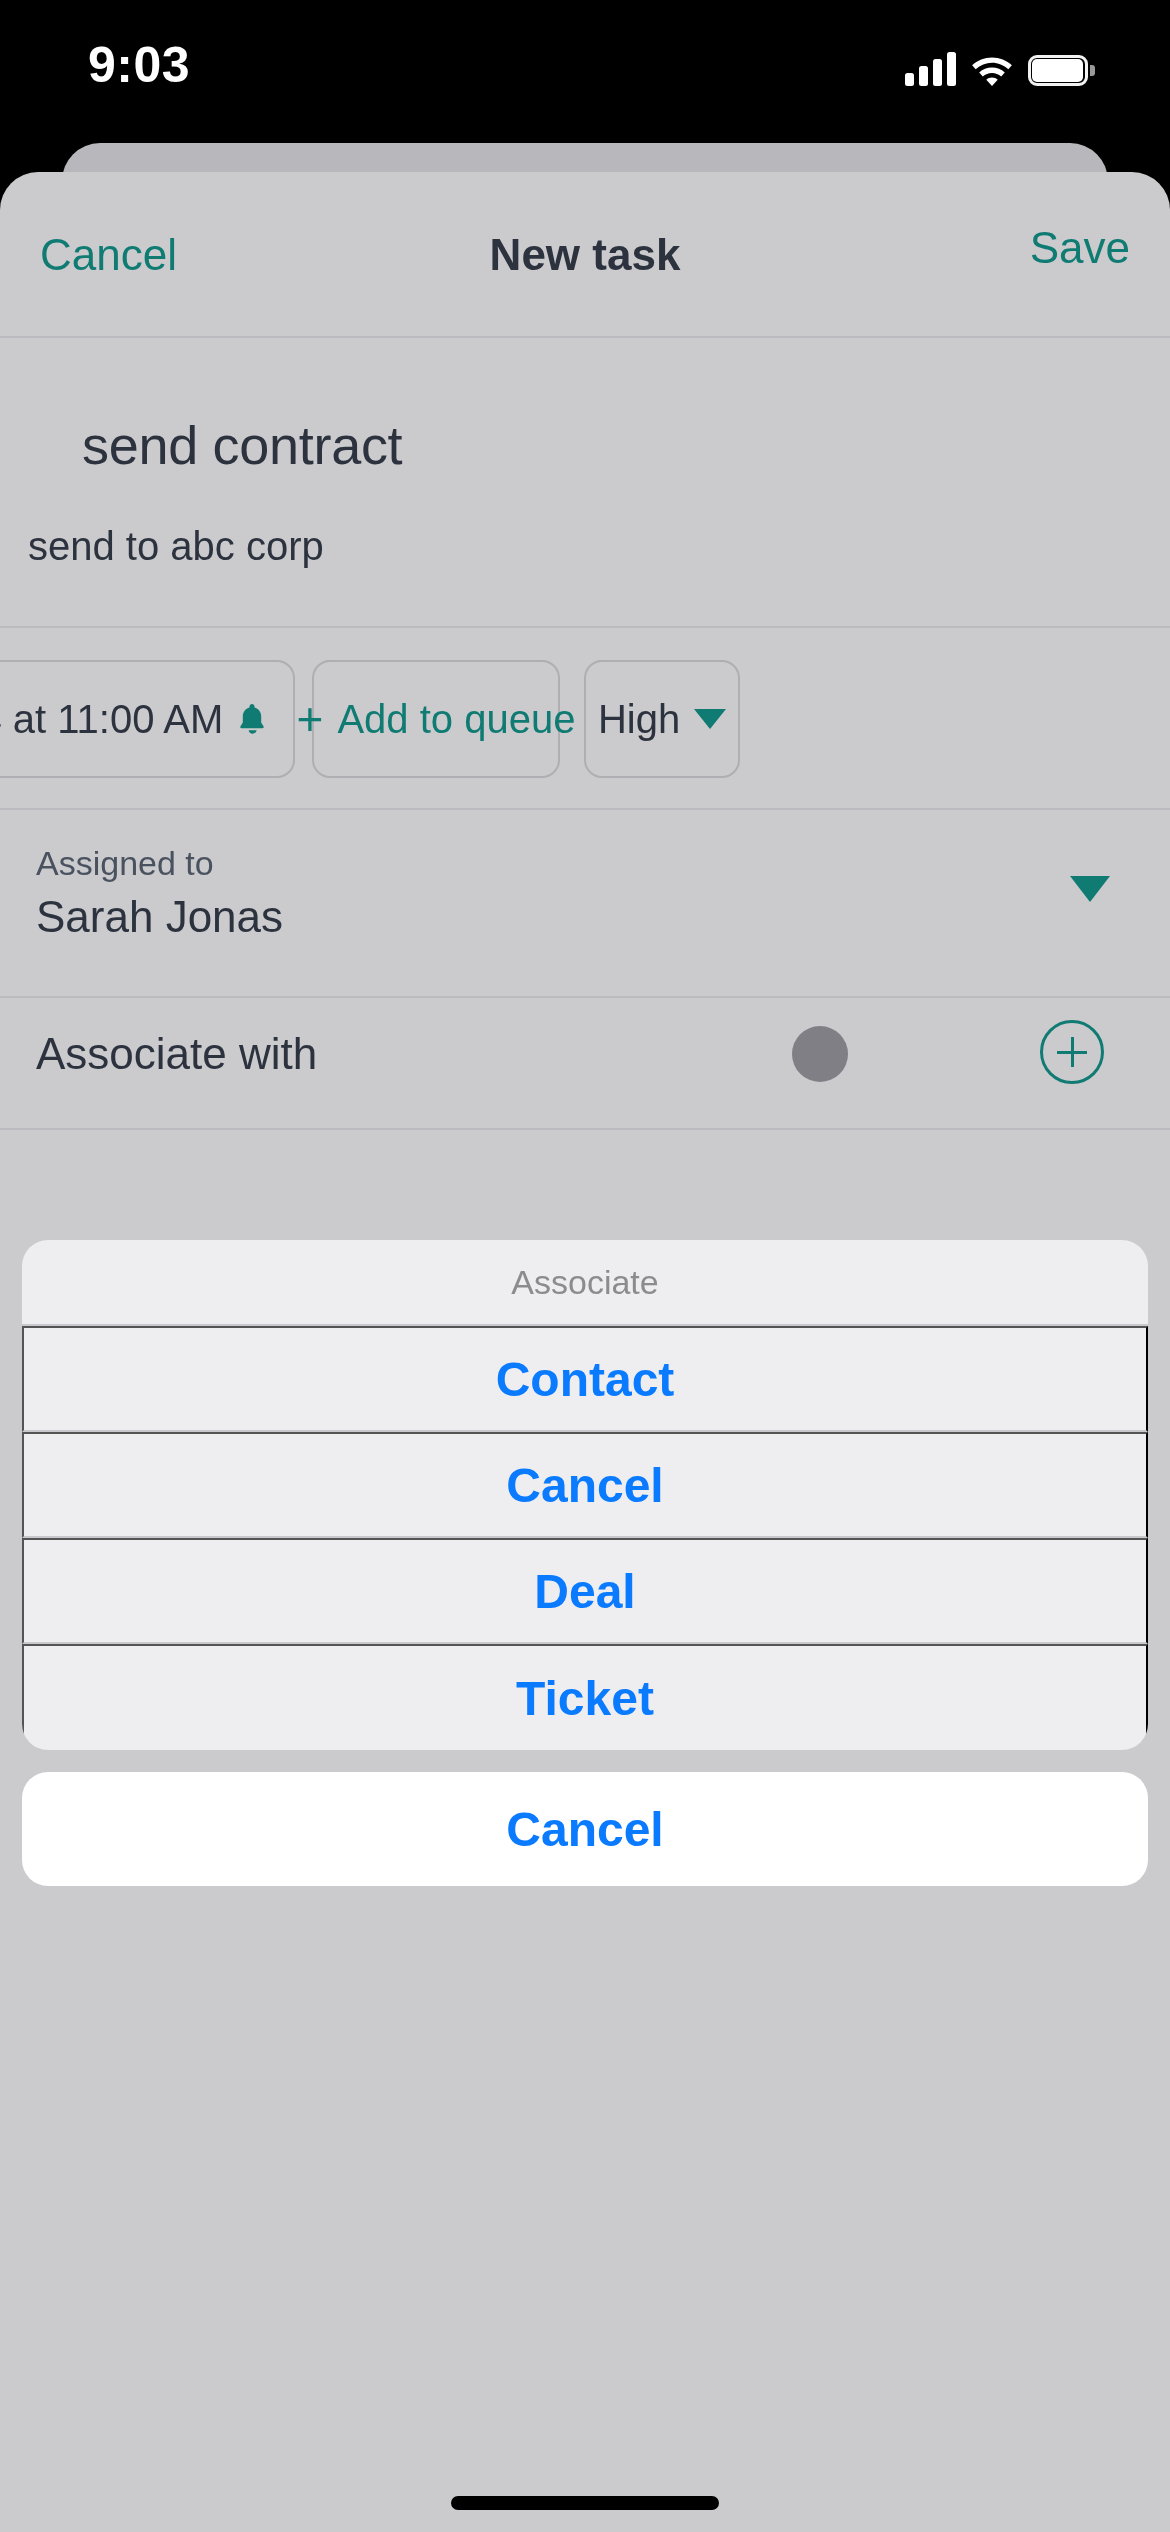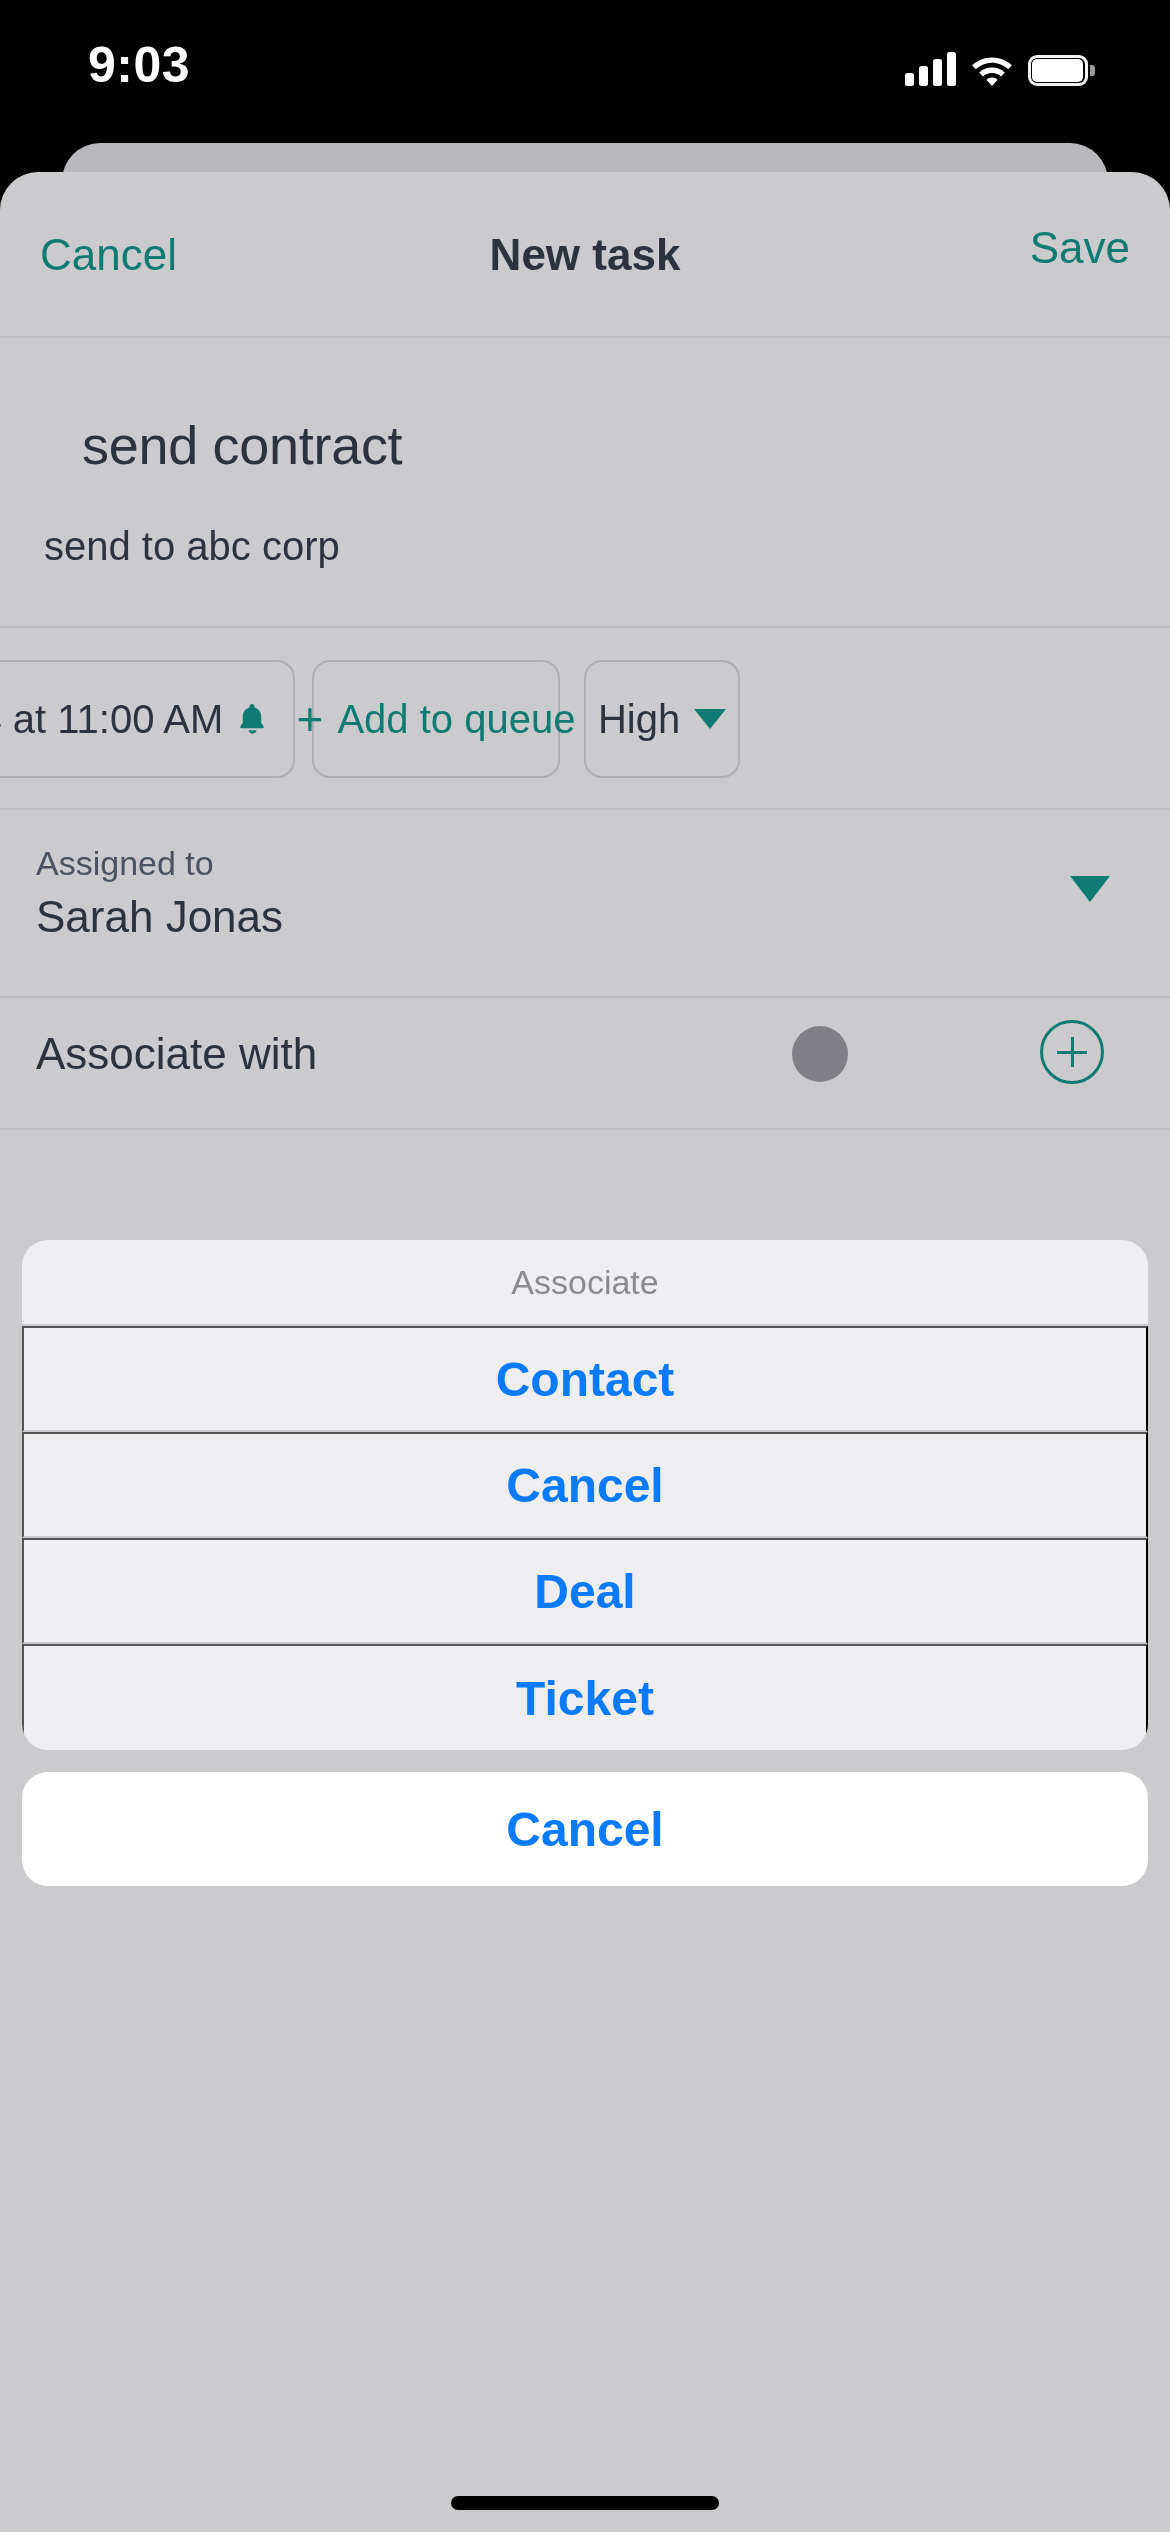--- a/index.html
+++ b/index.html
@@ -111,21 +111,21 @@
     width: 1170px; height: 290px;
     border-bottom: 2px solid #bbbbbf;
   }
   #task-title {
     position: absolute; left: 38px; top: 76px;
     color: #2c333f; font-size: 54px; font-weight: 500;
     letter-spacing: -0.3px;
     margin-left: 44px;
   }
   #task-notes {
-    position: absolute; left: 44px; top: 186px;
+    position: absolute; left: 28px; top: 186px;
     color: #2c333f; font-size: 40px; font-weight: 400;
   }
 
   
   #chips-row {
     position: absolute; left: 0; top: 456px;
     width: 1170px; height: 182px;
     border-bottom: 2px solid #bbbbbf;
     overflow: hidden;
   }

